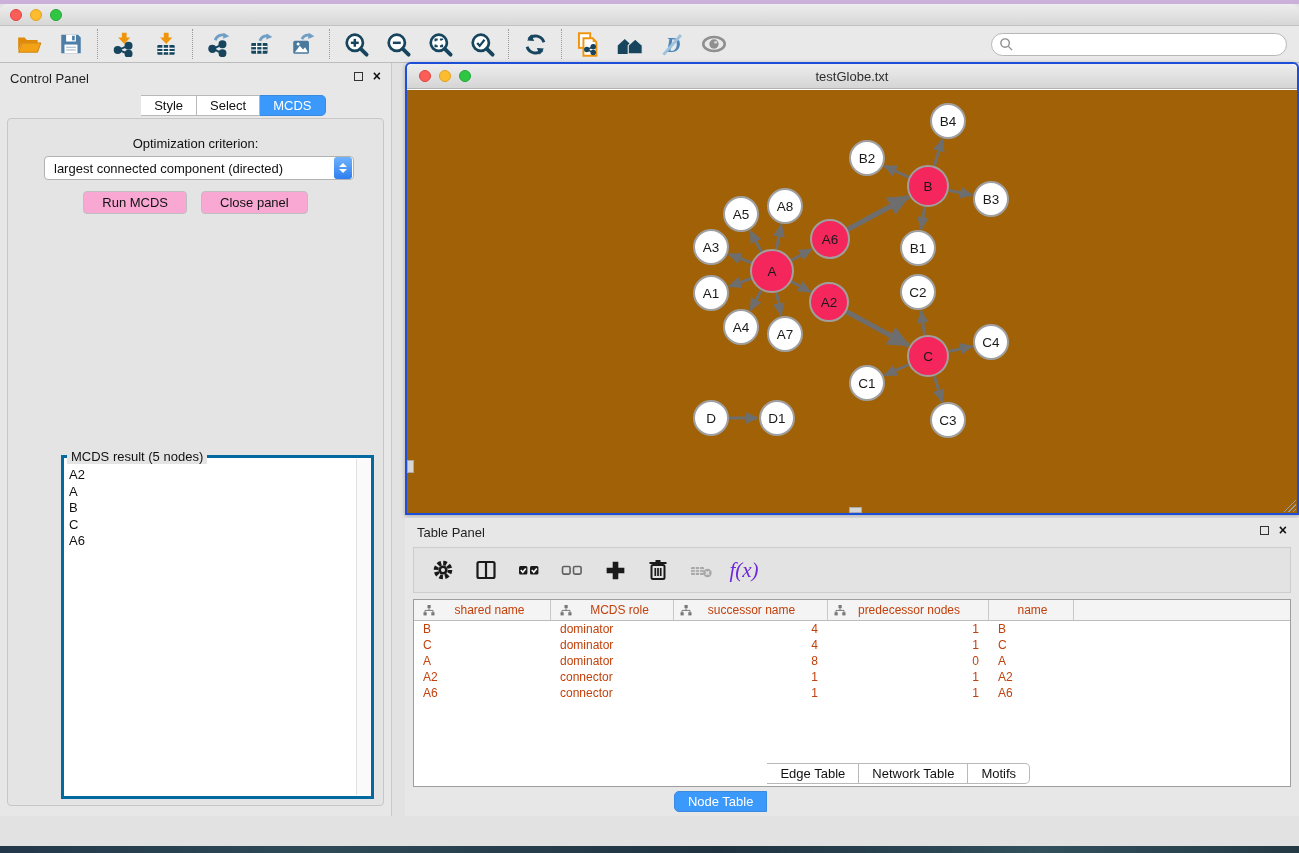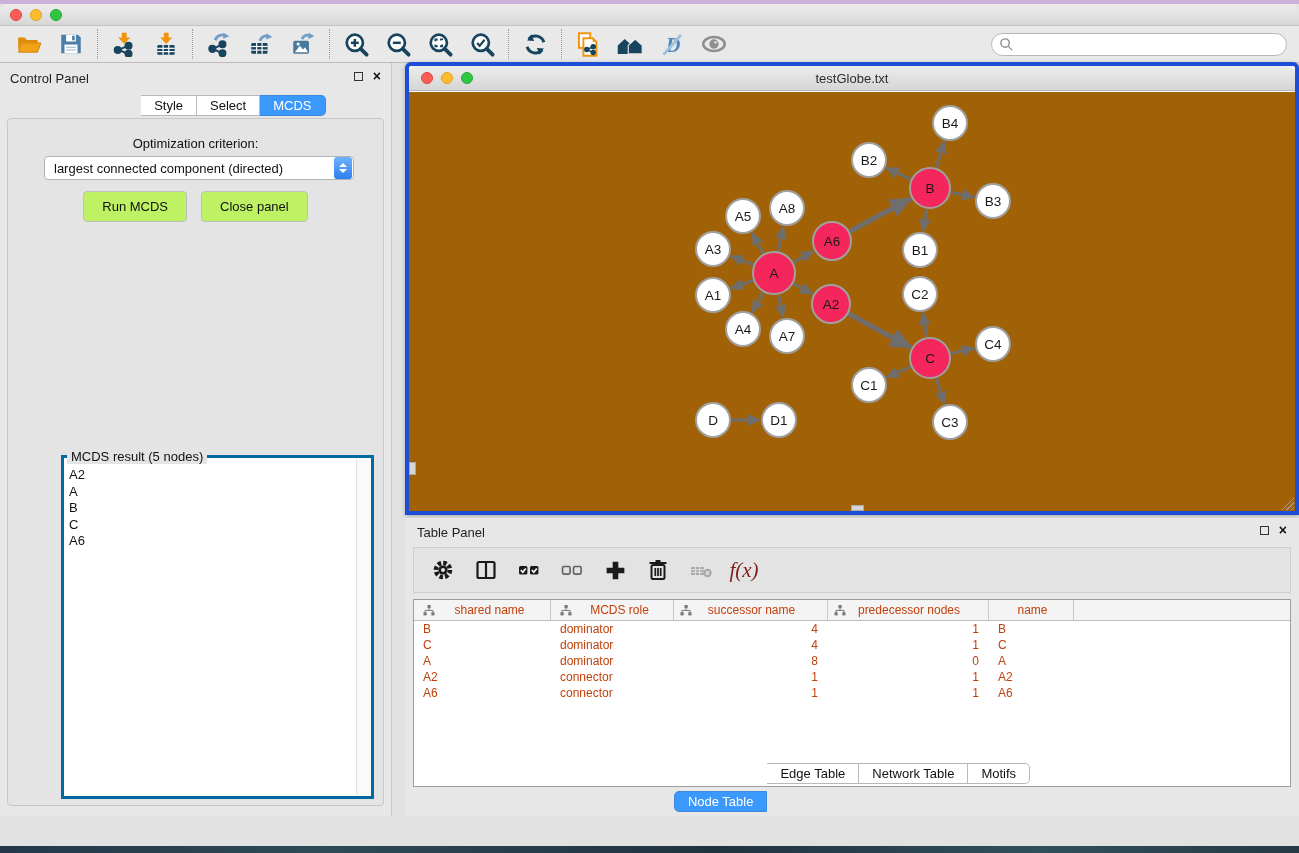--- a/index.html
+++ b/index.html
@@ -50,50 +50,50 @@
   .combo { position:absolute; top:37px; left:36px; right:29px; height:24px; background:#fff;
            border:1px solid #b2b2b2; border-radius:4px; display:flex; align-items:center; }
   .combo-text { flex:1; font-size:13px; color:#111; padding-left:9px; white-space:nowrap; overflow:hidden; }
   .combo-stepper { width:18px; height:22px; margin-right:1px; border-radius:3px;
                    background:linear-gradient(#6fb2fd,#2e7ef0); display:flex; flex-direction:column;
                    align-items:center; justify-content:center; gap:2px; }
   .combo-stepper i { width:0; height:0; border-left:4px solid transparent; border-right:4px solid transparent; }
   .combo-stepper .up { border-bottom:4px solid #fff; }
   .combo-stepper .down { border-top:4px solid #fff; }
   .cp-buttons { position:absolute; top:72px; left:0; right:0; display:flex; justify-content:center; gap:14px; }
-  .push-btn { height:31px; padding:0 18px; background:#bef264; border:1px solid #bfbfbf; border-radius:4px;
+  .push-btn { height:23px; padding:0 18px; background:#f9a8d4; border:1px solid #bfbfbf; border-radius:4px;
               font-size:13px; color:#111; display:flex; align-items:center; }
   .result-group { position:absolute; left:8px; right:9px; top:336px; bottom:6px; border:3px solid #0369a1;
                   background:#fff;margin-left:45px; }
   .result-title { position:absolute; top:-9px; left:3px; background:#e4e4e4; padding:0 4px; font-size:13px; color:#111; }
   .result-list { position:absolute; inset:1px 15px 1px 1px; padding:8px 0 0 4px; font-size:13px; color:#111; }
   .result-list div { line-height:16.5px; }
   .result-scroll { position:absolute; top:1px; bottom:1px; right:1px; width:14px; background:#fafafa;
                    border-left:1px solid #e0e0e0; }
   
   .net-window { position:absolute; left:405px; top:62px; width:894px; height:453px; background:#fff;
-                border:4px solid #1d4ed8; border-radius:6px 6px 0 0; box-shadow:0 1px 4px rgba(0,0,0,.25); }
+                border:2px solid #1d4ed8; border-radius:6px 6px 0 0; box-shadow:0 1px 4px rgba(0,0,0,.25); }
   .nw-titlebar { position:relative; height:25px; background:linear-gradient(#ededed,#d5d5d5);
                  border-bottom:1px solid #b3b3b3; border-radius:6px 6px 0 0; }
   .nw-title { position:absolute; top:5px; left:0; right:0; text-align:center; font-size:13px; color:#2e2e2e; }
   .nw-canvas { position:absolute; top:26px; left:0; right:0; bottom:0; background:#a16207; overflow:hidden; }
   .v-thumb { position:absolute; left:0; top:370px; width:7px; height:13px; background:#d6d6d6; border:1px solid #aaa; }
   .h-thumb { position:absolute; left:442px; bottom:0; width:13px; height:6px; background:#d6d6d6; border:1px solid #aaa; }
   .resize-grip { position:absolute; right:1px; bottom:1px; width:14px; height:14px;
                  background:repeating-linear-gradient(135deg, transparent 0 2px, #9c9c9c 2px 3px);
                  clip-path:polygon(100% 0, 100% 100%, 0 100%); }
   
   .table-panel { position:absolute; left:405px; top:518px; right:0; bottom:37px; background:#e7e7e7; }
   .tp-head { position:absolute; top:7px; left:12px; }
   .tp-float { position:absolute; top:8px; right:30px; }
   .tp-close { position:absolute; top:7px; right:12px; }
   .tp-toolbar { position:absolute; left:8px; right:8px; top:29px; height:46px; background:#e3e3e3;
                 border:1px solid #cdcdcd; display:flex; align-items:center; gap:9px; padding-left:12px; }
   .tp-tool { width:34px; height:34px; display:flex; align-items:center; justify-content:center; }
-  .fx { font-family:"Liberation Serif", serif; font-style:italic; font-size:21px; color:#7f1d1d; }
+  .fx { font-family:"Liberation Serif", serif; font-style:italic; font-size:21px; color:#6d28d9; }
   .data-table { position:absolute; left:8px; right:8px; top:81px; height:188px; background:#fff;
                 border:1px solid #9e9e9e; font-size:12px; color:#c2410c; overflow:hidden; }
   .dt-header { display:flex; height:21px; background:#f4f4f4; border-bottom:1px solid #bdbdbd; }
   .dt-hcell { display:flex; align-items:center; border-right:1px solid #c9c9c9; padding-left:6px; }
   .dt-hcell .dt-hlabel { flex:1; text-align:center; padding-right:6px; }
   .dt-row { display:flex; height:16px; align-items:center; }
   .dt-cell { overflow:hidden; white-space:nowrap; }
   .c0 { width:137px; padding-left:9px; }
   .c1 { width:123px; padding-left:9px; }
   .c2 { width:154px; text-align:right; padding-right:10px; }

